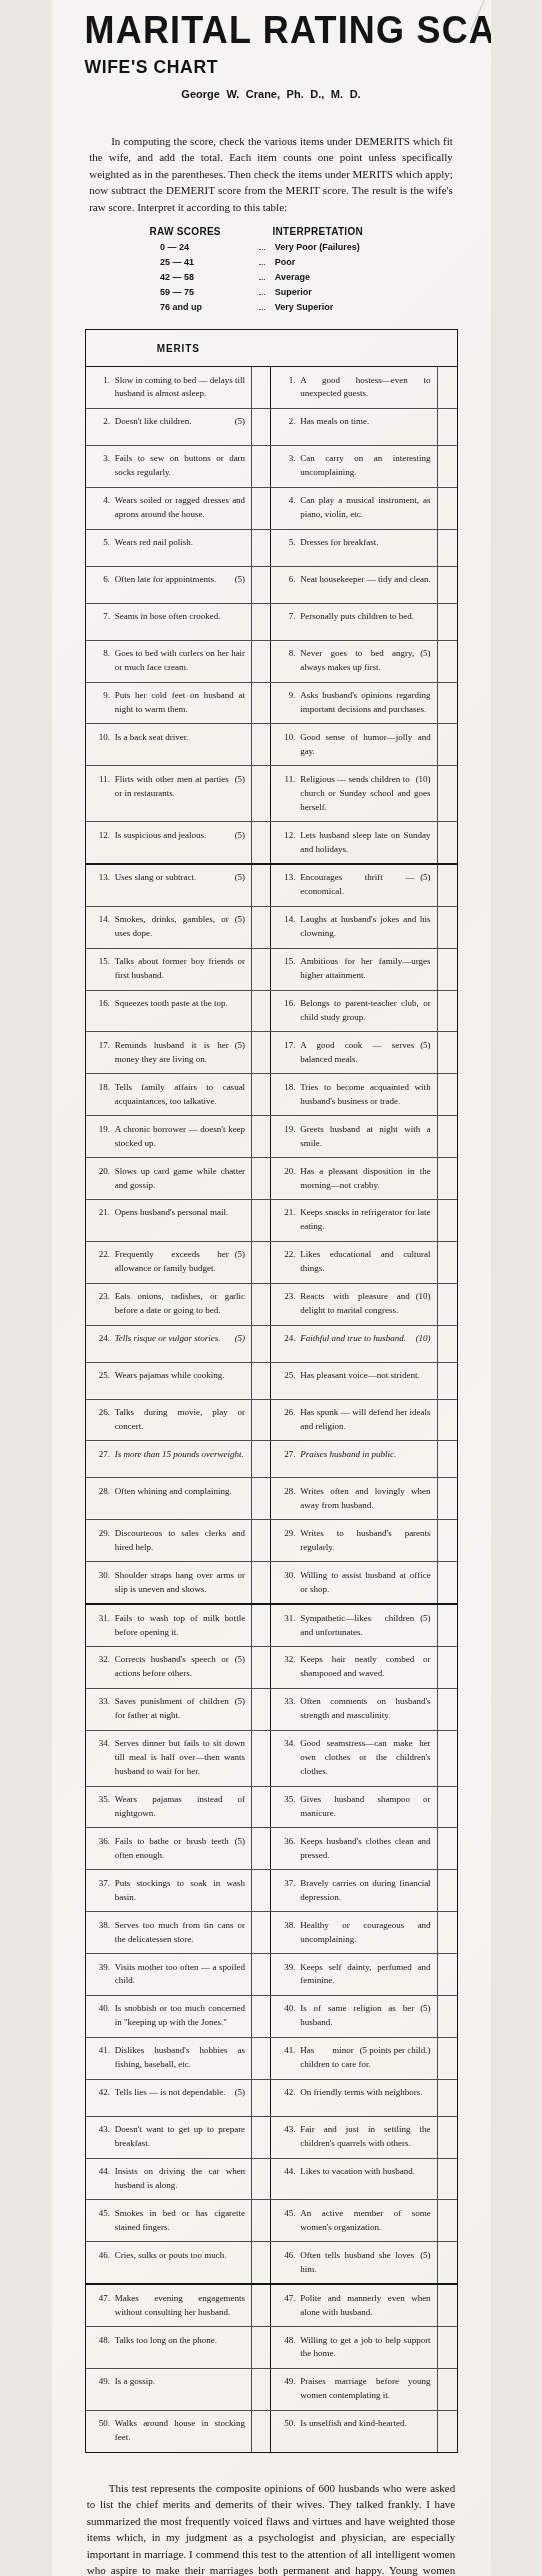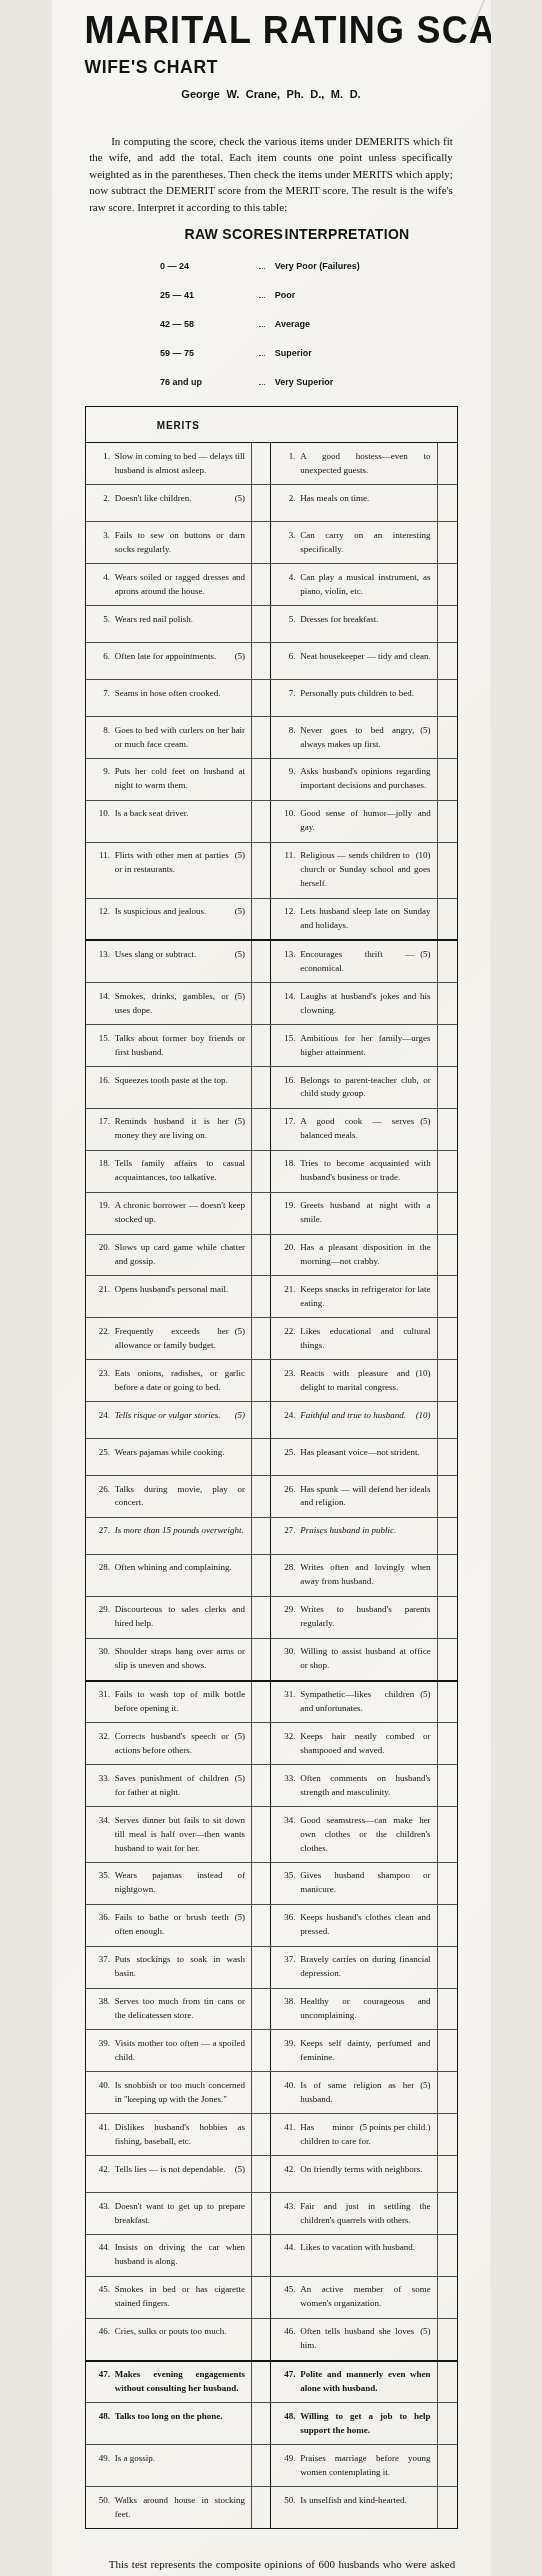--- a/index.html
+++ b/index.html
@@ -56,32 +56,31 @@
   }
   
   .scores {
     margin: 10.6px 59px 0 65px;
     font-family: "Liberation Sans", sans-serif;
     font-weight: bold;
   }
   .scores-head {
     display: grid;
     grid-template-columns: 100px 1fr 126px;
-    font-size: 14px;
+    font-size: 10px;
     letter-spacing: 0.3px;
     margin-bottom: 3.5px;
-    margin-left: 35px;
   }
   .scores-head .h2 { grid-column: 3; }
   .score-row {
     display: grid;
     grid-template-columns: 100px 1fr 126px;
     align-items: baseline;
     font-size: 9px;
-    margin: 19px 0;
+    margin: 5px 0;
     gap: 8px;
   }
   .score-row .range { text-align: left; padding-left: 10.6px; white-space: nowrap; }
   .score-row .leader {
     border-bottom: 1.2px dotted #4a4a4a;
     height: 7px;
     margin: 0 0 1.8px 1.2px;
   }
   .score-row .interp { padding-left: 2.3px; }
   
@@ -120,21 +119,21 @@
     font-size: 9px;
     line-height: 1.55;
   }
   .cell .num { text-align: right; padding-right: 4.7px; }
   .cell .txt { text-align: justify; padding-right: 1.2px; }
   .cell .pts { float: right; padding-left: 5.9px; }
   .dcell { border-right: 0.9px solid #4d4d4d; }
   .dcheck { border-right: 1.2px solid #161616; }
   .mcell { border-right: 0.9px solid #4d4d4d; }
   .trow.italic .txt, .trow.italic .pts { font-style: italic; }
-  .trow.bold .txt, .trow.bold .num, .trow.bold .pts { font-weight: bold; }
+  .trow.bold .txt, .trow.bold .num, .trow.bold .pts { font-weight: normal; }
   
   .footer-text {
     margin: 27px 2.3px 0 2.3px;
     font-size: 11px;
     line-height: 1.5;
     text-align: justify;
     text-indent: 22px;
   }
   .signature {
     margin: 8.2px 70px 0 0;
@@ -236,21 +235,21 @@
   </div>
 
   <div class="trow">
     <div class="cell dcell">
       <span class="num d-num">3.</span>
       <span class="txt d-txt"><span class="pts d-pts"></span><span class="body d-body">Fails to sew on buttons or darn socks regularly.</span></span>
     </div>
     <div class="check dcheck"></div>
     <div class="cell mcell">
       <span class="num m-num">3.</span>
-      <span class="txt m-txt"><span class="pts m-pts"></span><span class="body m-body">Can carry on an interesting specifically.</span></span>
+      <span class="txt m-txt"><span class="pts m-pts"></span><span class="body m-body">Can carry on an interesting uncomplaining.</span></span>
     </div>
     <div class="check mcheck"></div>
   </div>
 
   <div class="trow">
     <div class="cell dcell">
       <span class="num d-num">4.</span>
       <span class="txt d-txt"><span class="pts d-pts"></span><span class="body d-body">Wears soiled or ragged dresses and aprons around the house.</span></span>
     </div>
     <div class="check dcheck"></div>

